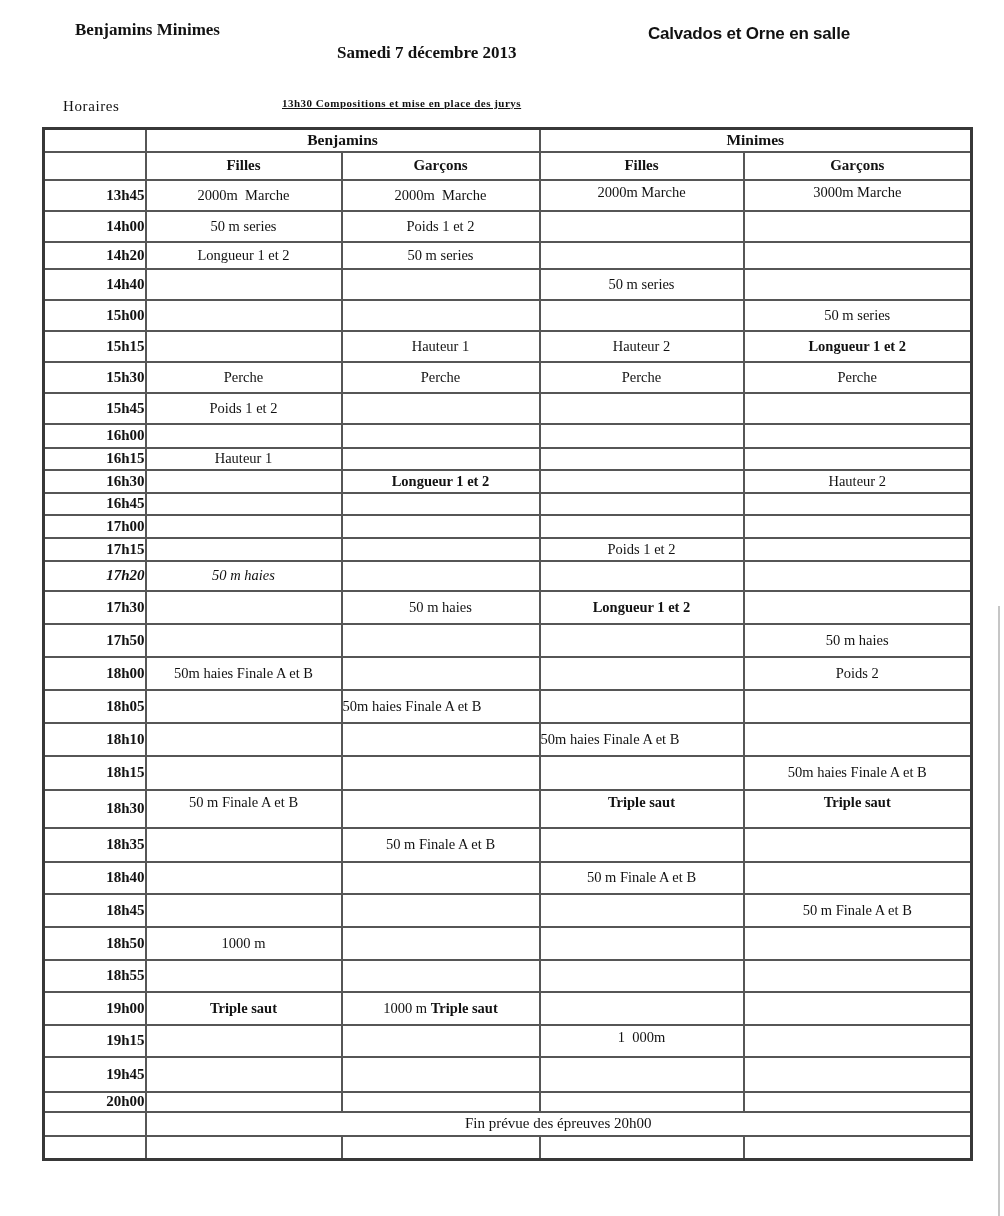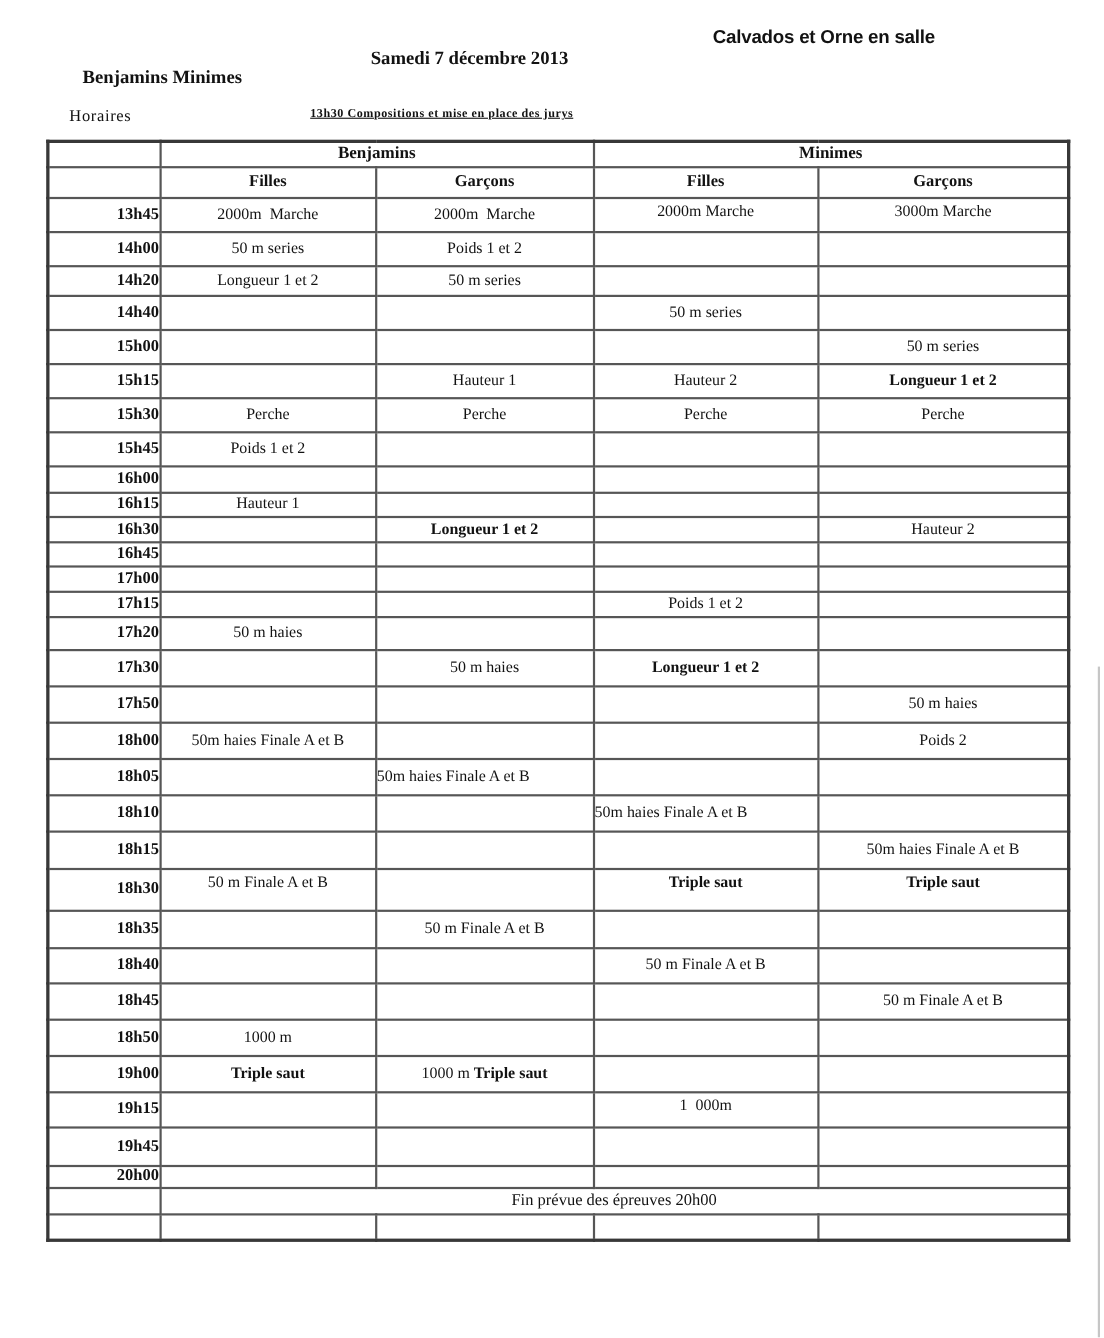--- a/index.html
+++ b/index.html
@@ -7,21 +7,21 @@
     width: 1004px; height: 1216px;
     overflow: hidden;
     position: relative;
     background: #ffffff;
     color: #121212;
     font-family: "Liberation Serif", serif;
   }
   .abs { position: absolute; }
 
   
-  .title-left   { left: 75px;  top: 20px;  font-size: 17px; font-weight: bold; margin-top: 40px; }
+  .title-left   { left: 75px;  top: 20px;  font-size: 17px; font-weight: bold; }
   .title-center { left: 337px; top: 43px;  font-size: 17px; font-weight: bold; }
   .title-right  { left: 648px; top: 24px;  font-size: 17px; font-weight: bold;
                   font-family: "Liberation Sans", sans-serif; letter-spacing: -0.2px; }
   .horaires     { left: 63px;  top: 98px;  font-size: 15px; letter-spacing: 0.6px; }
   .jury-note    { left: 282px; top: 97px;  font-size: 11px; font-weight: bold; letter-spacing: 0.5px; text-decoration: underline; }
 
   
   .table-wrap { left: 42px; top: 127px; }
   table.schedule {
     border-collapse: collapse;
@@ -186,21 +186,21 @@
           <td class="cell"></td>
           <td class="cell"></td>
         </tr>
         <tr style="height: 23px;">
           <td class="time">17h15</td>
           <td class="cell"></td>
           <td class="cell"></td>
           <td class="cell">Poids 1 et 2</td>
           <td class="cell"></td>
         </tr>
-        <tr style="height: 30px;">
+        <tr style="height: 30px; font-style: italic;">
           <td class="time">17h20</td>
           <td class="cell">50 m haies</td>
           <td class="cell"></td>
           <td class="cell"></td>
           <td class="cell"></td>
         </tr>
         <tr style="height: 33px;">
           <td class="time">17h30</td>
           <td class="cell"></td>
           <td class="cell">50 m haies</td>
@@ -266,20 +266,27 @@
         <tr style="height: 33px;">
           <td class="time">18h45</td>
           <td class="cell"></td>
           <td class="cell"></td>
           <td class="cell"></td>
           <td class="cell">50 m Finale A et B</td>
         </tr>
         <tr style="height: 33px;">
           <td class="time">18h50</td>
           <td class="cell">1000 m</td>
+          <td class="cell"></td>
+          <td class="cell"></td>
+          <td class="cell"></td>
+        </tr>
+        <tr style="height: 32px;">
+          <td class="time">18h55</td>
+          <td class="cell"></td>
           <td class="cell"></td>
           <td class="cell"></td>
           <td class="cell"></td>
         </tr>
         <tr style="height: 33px;">
           <td class="time">19h00</td>
           <td class="cell bold">Triple saut</td>
           <td class="cell"><span>1000 m </span><span class="b">Triple saut</span></td>
           <td class="cell"></td>
           <td class="cell"></td>

